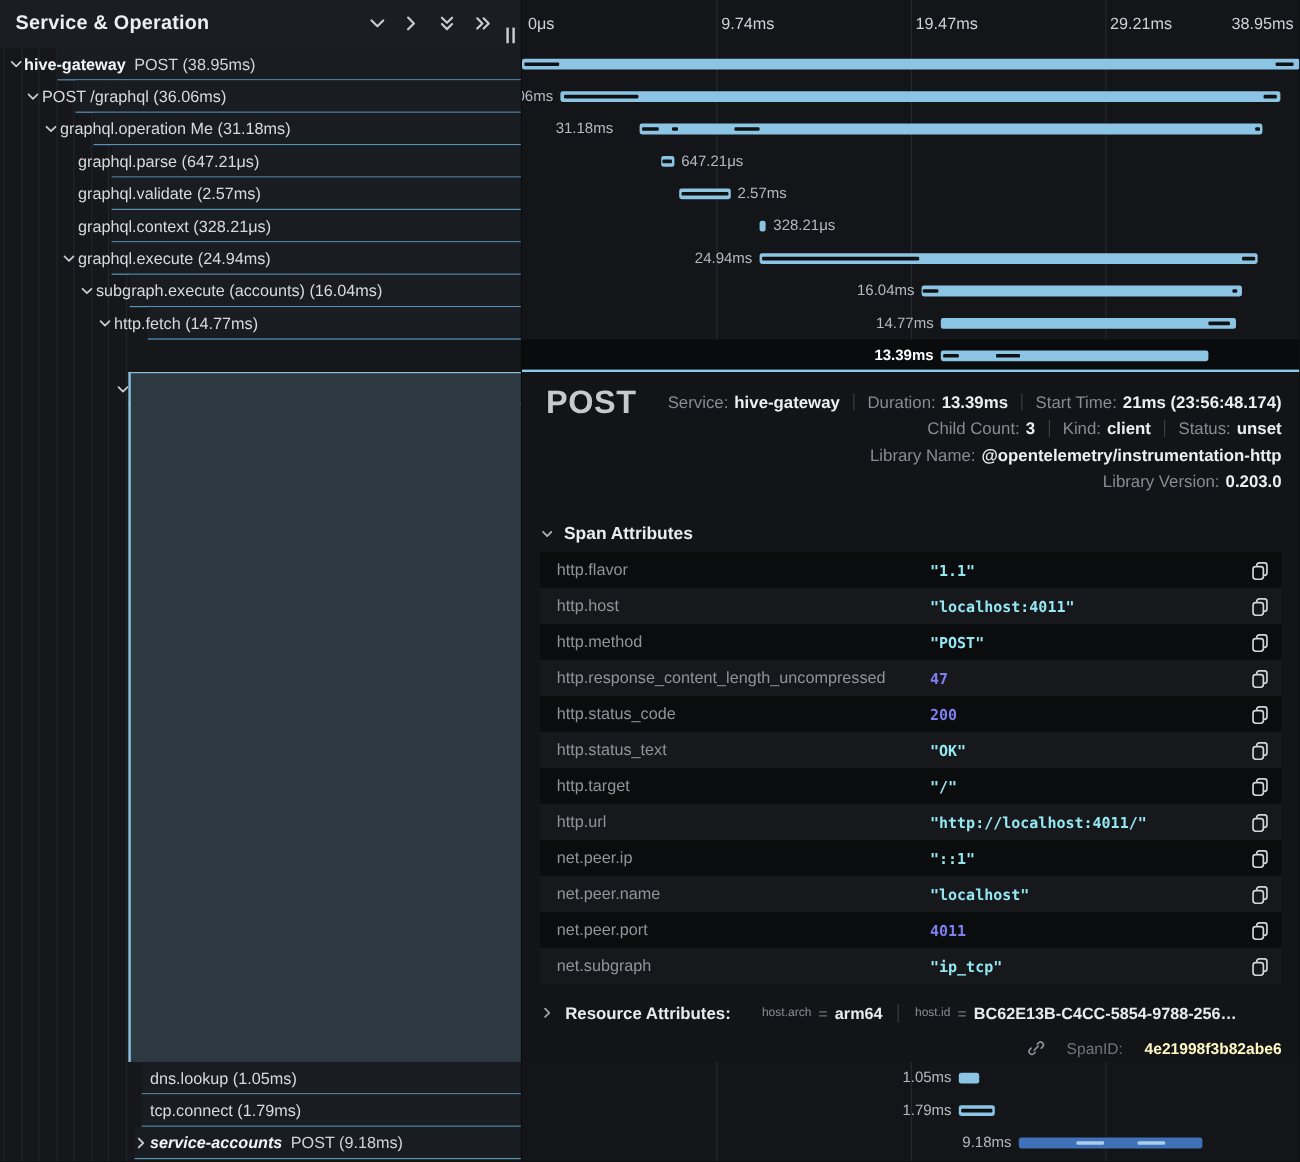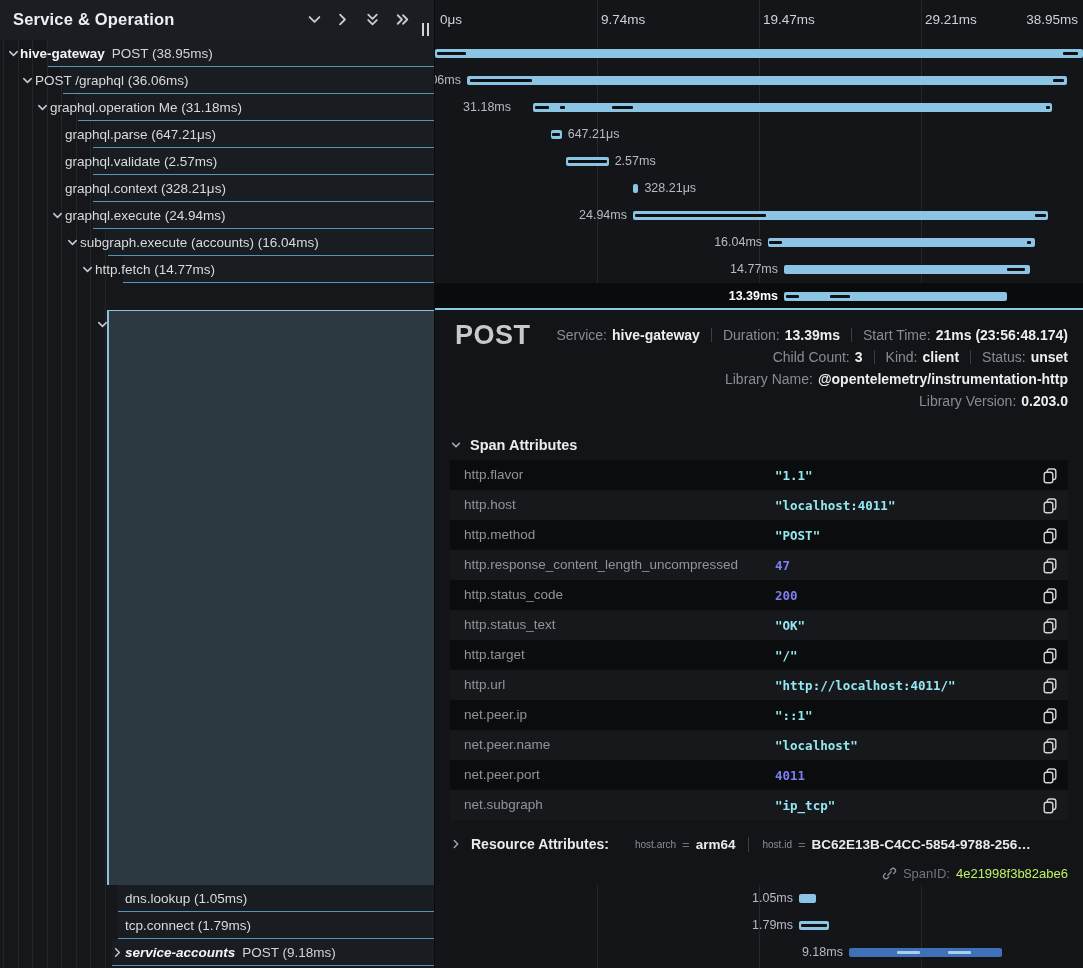--- a/index.html
+++ b/index.html
@@ -57,23 +57,23 @@
   .copybtn{position:absolute;right:10px;top:7px;width:16px;height:17px;background:none;border:none;cursor:pointer;padding:0;line-height:0}
   .arow.odd .cfront{fill:#0b0c0e}
   .arow.even .cfront{fill:#16181c}
   .rrow{position:absolute;left:15px;right:15px;top:526px;display:flex;align-items:center;cursor:pointer}
   .rhdg{font-size:14px;font-weight:700;color:#e8eaec;margin-left:9px}
   .rfirst{margin-left:26px}
   .rkey{color:#8a8e94;font-size:10px}
   .req{color:#6f7378;margin:0 6px;font-size:13px}
   .rval{color:#e8eaec;font-size:13.5px;font-weight:700;white-space:nowrap}
   .rsep{width:1px;height:15px;background:#3c3f44;margin:0 13px}
-  .sidrow{position:absolute;right:15px;top:556px;display:flex;align-items:center;gap:6px}
+  .sidrow{position:absolute;right:15px;top:556px;display:flex;align-items:center;gap:18px}
   .sidlab{color:#71757a;font-size:13px}
-  .sidval{color:#bef264;font-size:13px;font-weight:400}
+  .sidval{color:#fef9c3;font-size:13px;font-weight:700}
 </style>
 </head>
 <body>
 
 <div class="app">
 
   <div class="rpane">
     <div id="grids">
         <div class="gridl" style="left: 162px;"></div>
         <div class="gridl" style="left: 324px;"></div>

